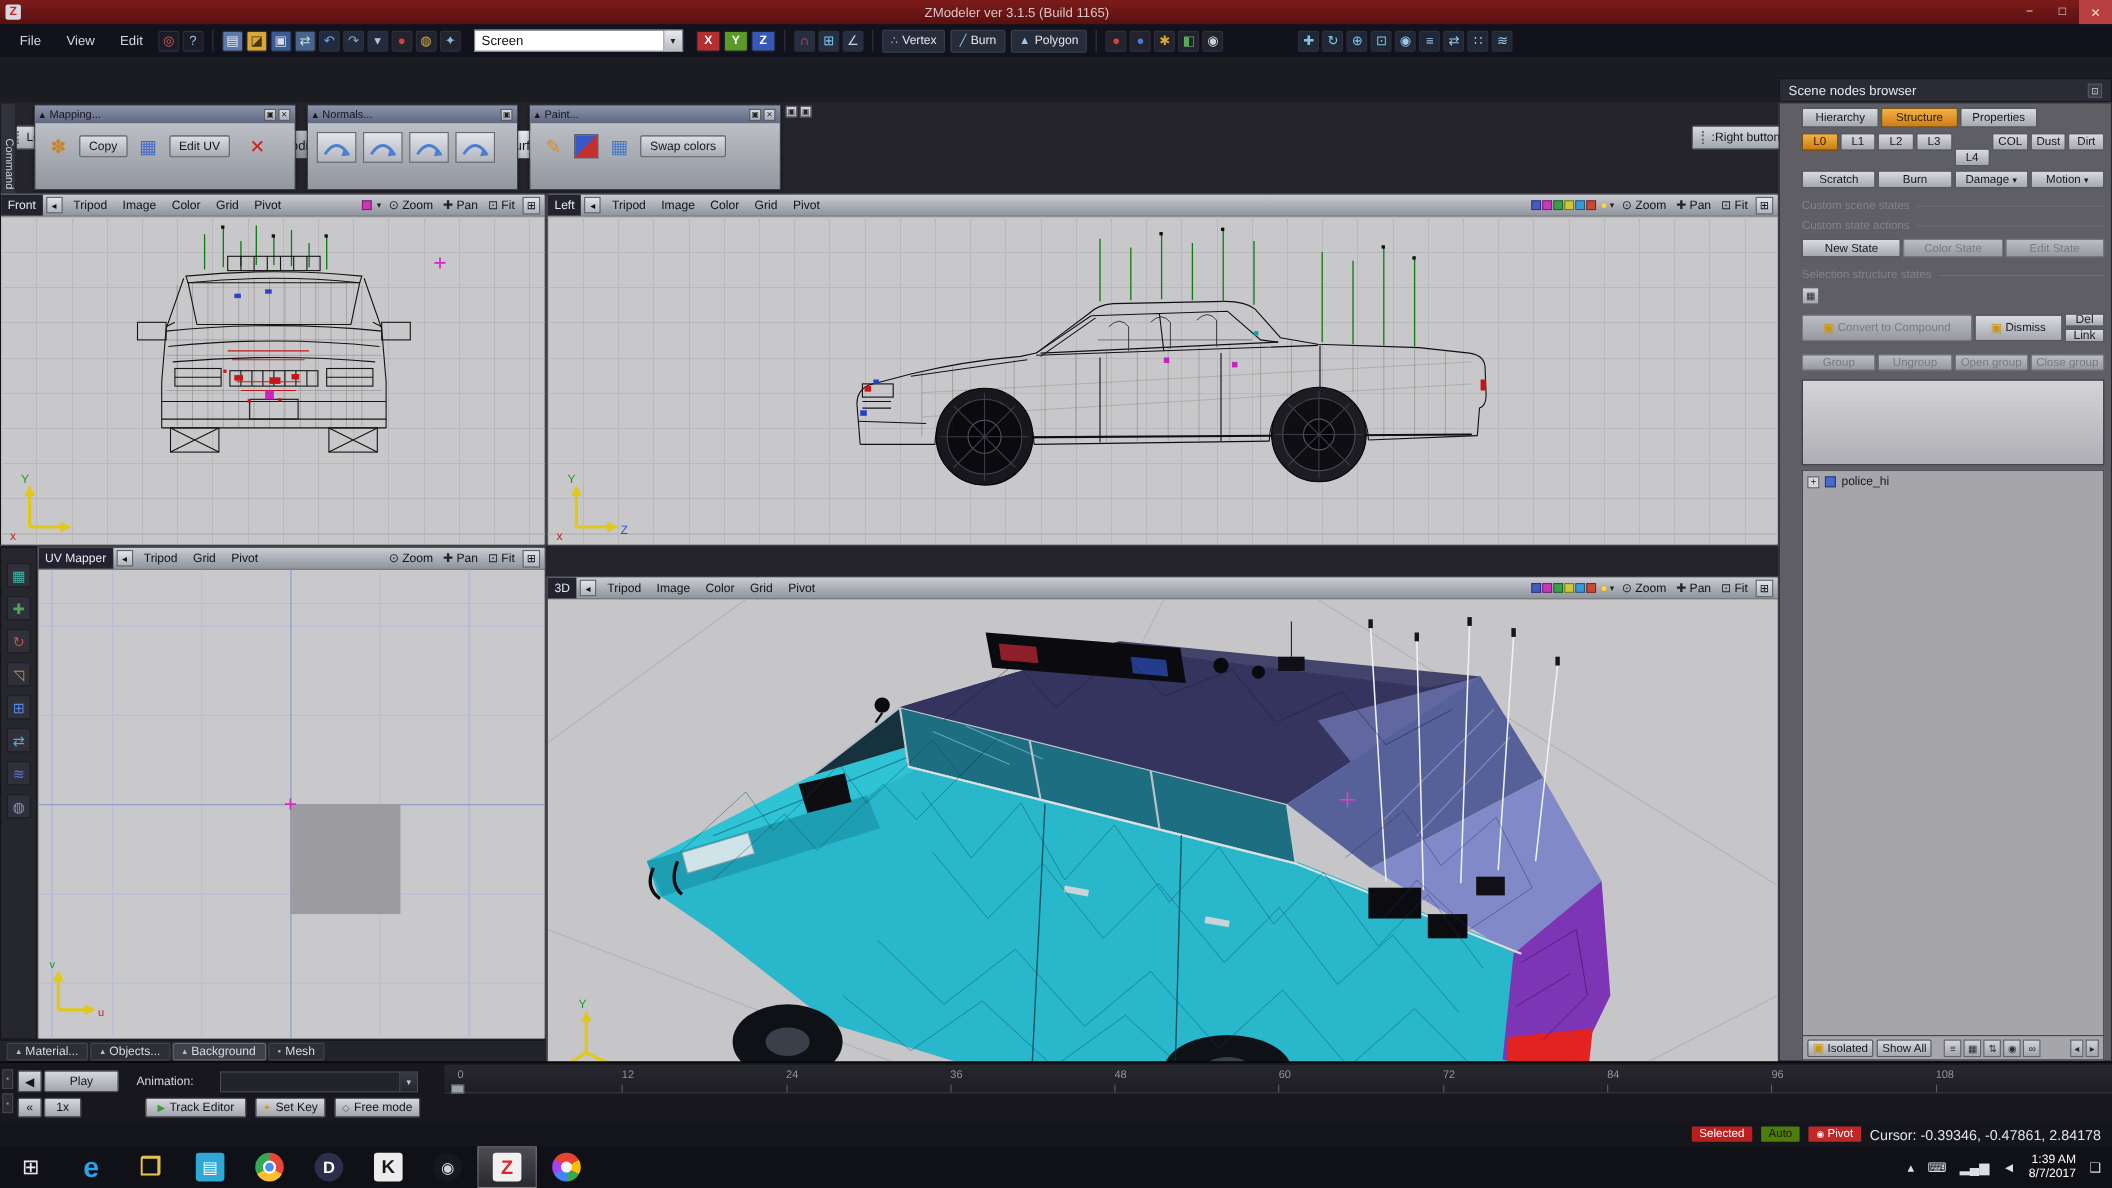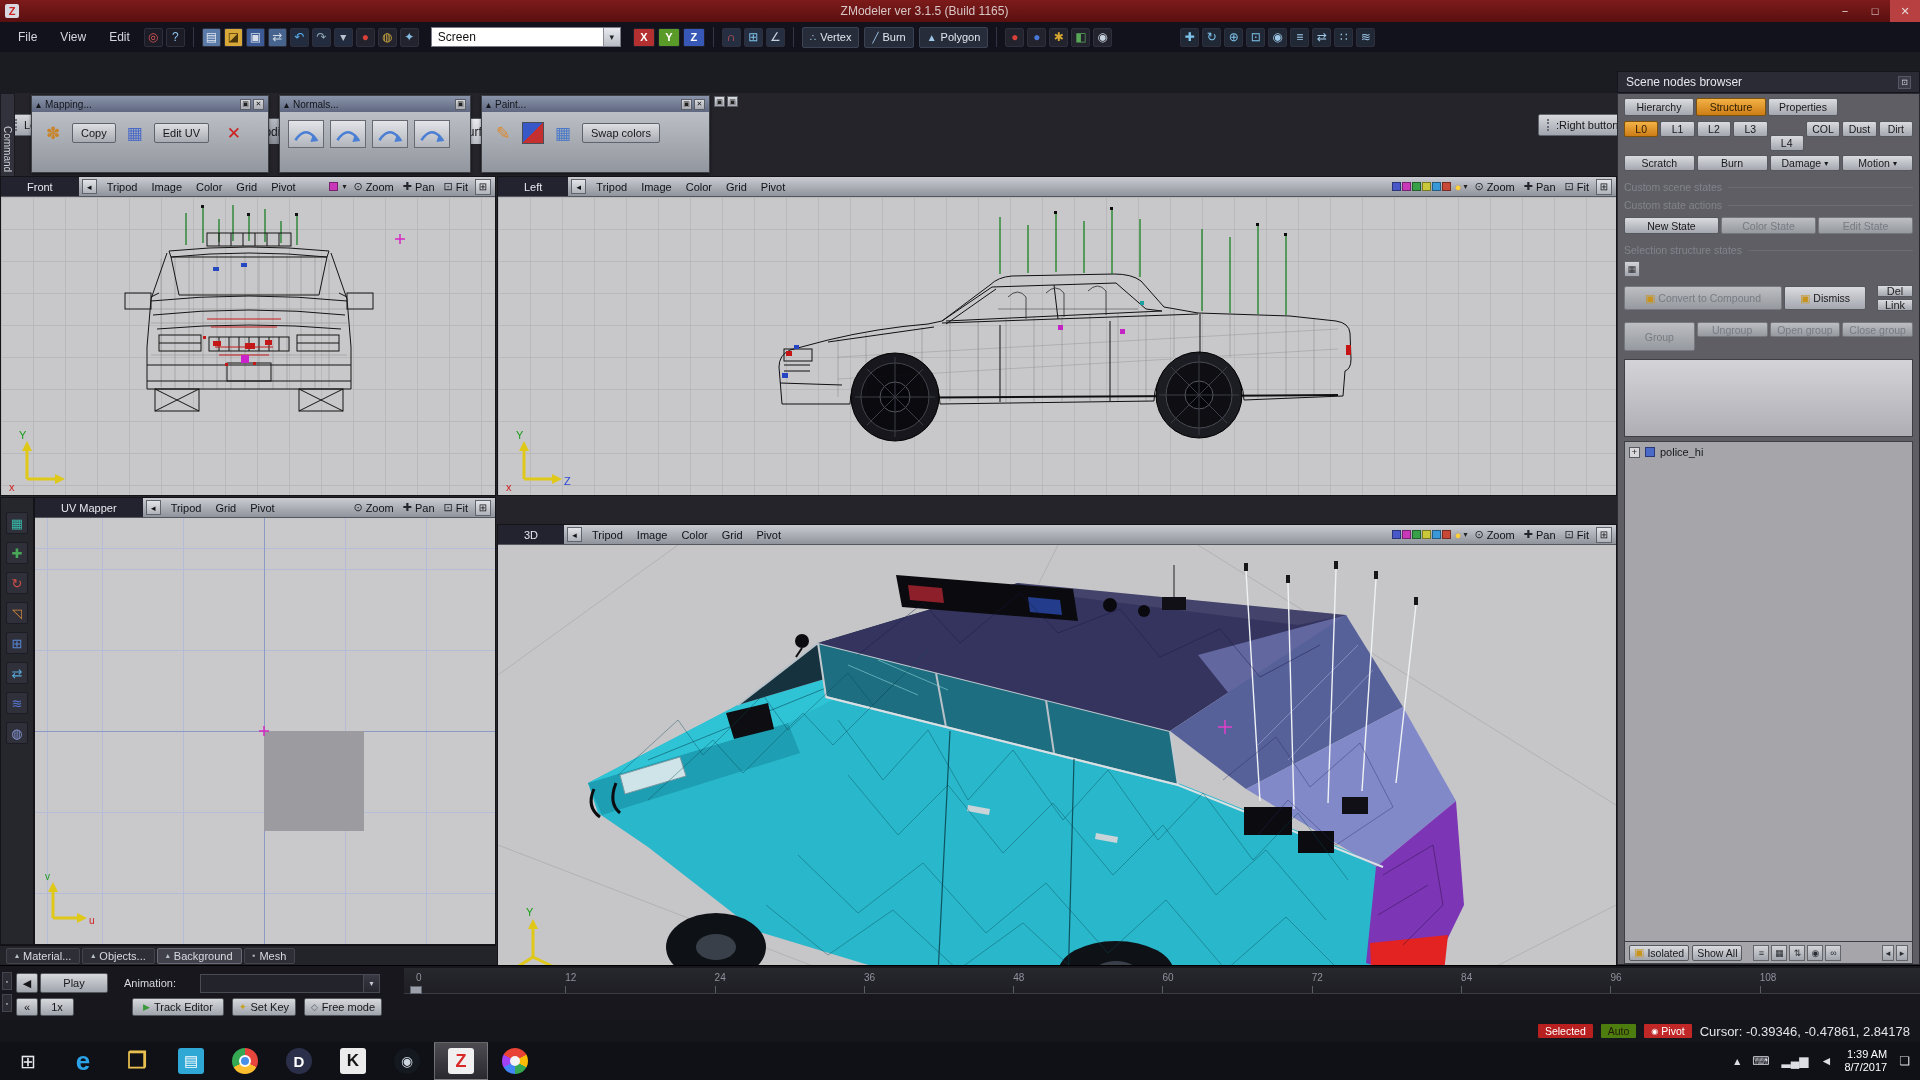--- a/index.html
+++ b/index.html
@@ -46,21 +46,21 @@
   .pt-sq { width:11px; height:11px; background:linear-gradient(#d8dade,#aaacb4); border:1px solid #5a5e66; font-size:7px; display:flex; align-items:center; justify-content:center; color:#222; }
   .panel-body { display:flex; align-items:center; gap:6px; padding:8px 8px; }
   .icn-lg { width:26px; height:26px; display:flex; align-items:center; justify-content:center; font-size:17px; }
   .btn { height:20px; background:linear-gradient(#dcdee2,#a8abb2); border:1px solid #5f636b; border-radius:2px; color:#15161a; font-size:11px; display:inline-flex; align-items:center; justify-content:center; gap:4px; padding:0 8px; }
   .n-tile { width:36px; height:28px; background:linear-gradient(#e2e4e8,#b2b5bc); border:1px solid #666a72; display:flex; align-items:center; justify-content:center; }
   .swatch { width:22px; height:22px; background:linear-gradient(135deg,#3858c8 50%,#c43030 50%); border:1px solid #4a4e56; }
 
   
   .vp { position:absolute; border:1px solid #131318; display:flex; flex-direction:column; background:#c8c8ca; }
   .vp-head { height:20px; min-height:20px; background:linear-gradient(#caccd2,#8f939b); display:flex; align-items:center; font-size:11px; color:#101216; border-bottom:1px solid #54575d; }
-  .vp-name { background:#23232f; color:#e7e9ef; height:100%; display:flex; align-items:center; padding:0 26px; }
+  .vp-name { background:#23232f; color:#e7e9ef; height:100%; display:flex; align-items:center; padding:0 6px; }
   .vp-collapse { width:15px; height:15px; margin:0 3px; background:linear-gradient(#e2e4e8,#b0b3ba); border:1px solid #60646c; font-size:9px; display:flex; align-items:center; justify-content:center; }
   .vp-menus { display:flex; }
   .vp-menu { padding:0 7px; }
   .vp-right { margin-left:auto; display:flex; align-items:center; gap:4px; padding-right:4px; }
   .mini-colors { display:flex; gap:1px; }
   .mc { width:9px; height:9px; border:1px solid rgba(0,0,0,.4); }
   .bulb { display:flex; align-items:center; gap:2px; }
   .bulb-dot { color:#ffd23a; font-size:11px; text-shadow:0 0 2px #a87; }
   .mini-arrow { font-size:8px; color:#222; }
   .vp-tool { display:flex; align-items:center; gap:3px; padding:0 3px; }
@@ -85,21 +85,21 @@
   .ss-icn { width:22px; height:22px; background:#30303a; border:1px solid #1c1c24; border-radius:2px; display:flex; align-items:center; justify-content:center; font-size:13px; }
   .docktabs { position:absolute; left:0; top:945px; width:496px; height:20px; background:#23232a; border-top:1px solid #101014; display:flex; align-items:center; gap:2px; padding:0 6px; }
   .dock-tab { height:16px; display:flex; align-items:center; gap:4px; padding:0 8px; color:#d7dbe1; font-size:11px; background:#2e2e36; border:1px solid #44444e; border-radius:2px; }
   .dock-tab.active { background:#41414c; border-color:#6a6a76; }
   .dock-tab .dg { font-size:8px; color:#b8c0c8; }
 
   
   .rp { position:absolute; left:1617px; top:52px; width:303px; height:913px; }
   .rp-title { position:absolute; left:0; top:19px; width:100%; height:22px; background:#2b2b36; color:#e6e8ee; font-size:12px; display:flex; align-items:center; padding:0 8px; border:1px solid #14141c; }
   .rp-title .rt-icn { margin-left:auto; width:13px; height:13px; background:#3c3c48; border:1px solid #565664; font-size:8px; color:#cfd2da; display:flex; align-items:center; justify-content:center; }
-  .rp-main { position:absolute; left:0; top:41px; width:100%; height:872px; background:#5e5e64; border:1px solid #2a2a32; padding:2px 6px 0 6px; display:flex; flex-direction:column; }
+  .rp-main { position:absolute; left:0; top:41px; width:100%; height:872px; background:#5e5e64; border:1px solid #2a2a32; padding:2px 6px 0 20px; display:flex; flex-direction:column; }
   .rp-row { display:flex; gap:2px; }
   .rp-btn { height:17px; background:linear-gradient(#d9dbdf,#a4a7ae); border:1px solid #55585f; border-radius:2px; font-size:10.5px; color:#17181c; display:flex; align-items:center; justify-content:center; gap:3px; padding:0 4px; }
   .rp-btn.disabled { color:#787b82; background:linear-gradient(#bcbec2,#96999f); border-color:#75787e; }
   .rp-btn.active { background:linear-gradient(#f3b246,#cd7d15); border-color:#7e5208; color:#2a1a04; }
   .rp-btn.menu::after { content:"▾"; font-size:8px; }
   .rp-sect { margin-top:10px; color:#83838d; font-size:10.5px; display:flex; align-items:center; gap:6px; white-space:nowrap; }
   .rp-sect::after { content:""; flex:1; height:1px; background:#787882; opacity:.5; }
   .rp-listbox { margin-top:8px; height:78px; background:linear-gradient(#d4d4d8,#aeaeb4); border:1px solid #3e3e46; }
   .rp-tree { margin-top:4px; flex:1; background:#a6a6aa; border:1px solid #3e3e46; padding:4px 4px; font-size:11px; color:#17181c; }
   .tree-item { display:flex; align-items:center; gap:5px; }
@@ -821,21 +821,21 @@
           <span>Dismiss</span>
         </span>
         <div class="rp-minicol">
 
         <span class="rp-minibtn">Del</span>
             <span class="rp-minibtn">Link</span>
           </div>
       </div>
       <div class="rp-row" style="margin-top:11px;">
 
-      <span class="rp-btn disabled" style="flex:1;height:29px;">Group</span>
+      <span class="rp-btn disabled" style="flex:1;height:15px;">Group</span>
           <span class="rp-btn disabled" style="flex:1;height:15px;">Ungroup</span>
           <span class="rp-btn disabled" style="flex:1;height:15px;">Open group</span>
           <span class="rp-btn disabled" style="flex:1;height:15px;">Close group</span>
         </div>
       <div class="rp-listbox"></div>
       <div class="rp-tree">
         <div class="tree-item">
           <span class="tree-exp">+</span>
           <span class="tree-cube"></span>
           <span>police_hi</span>

